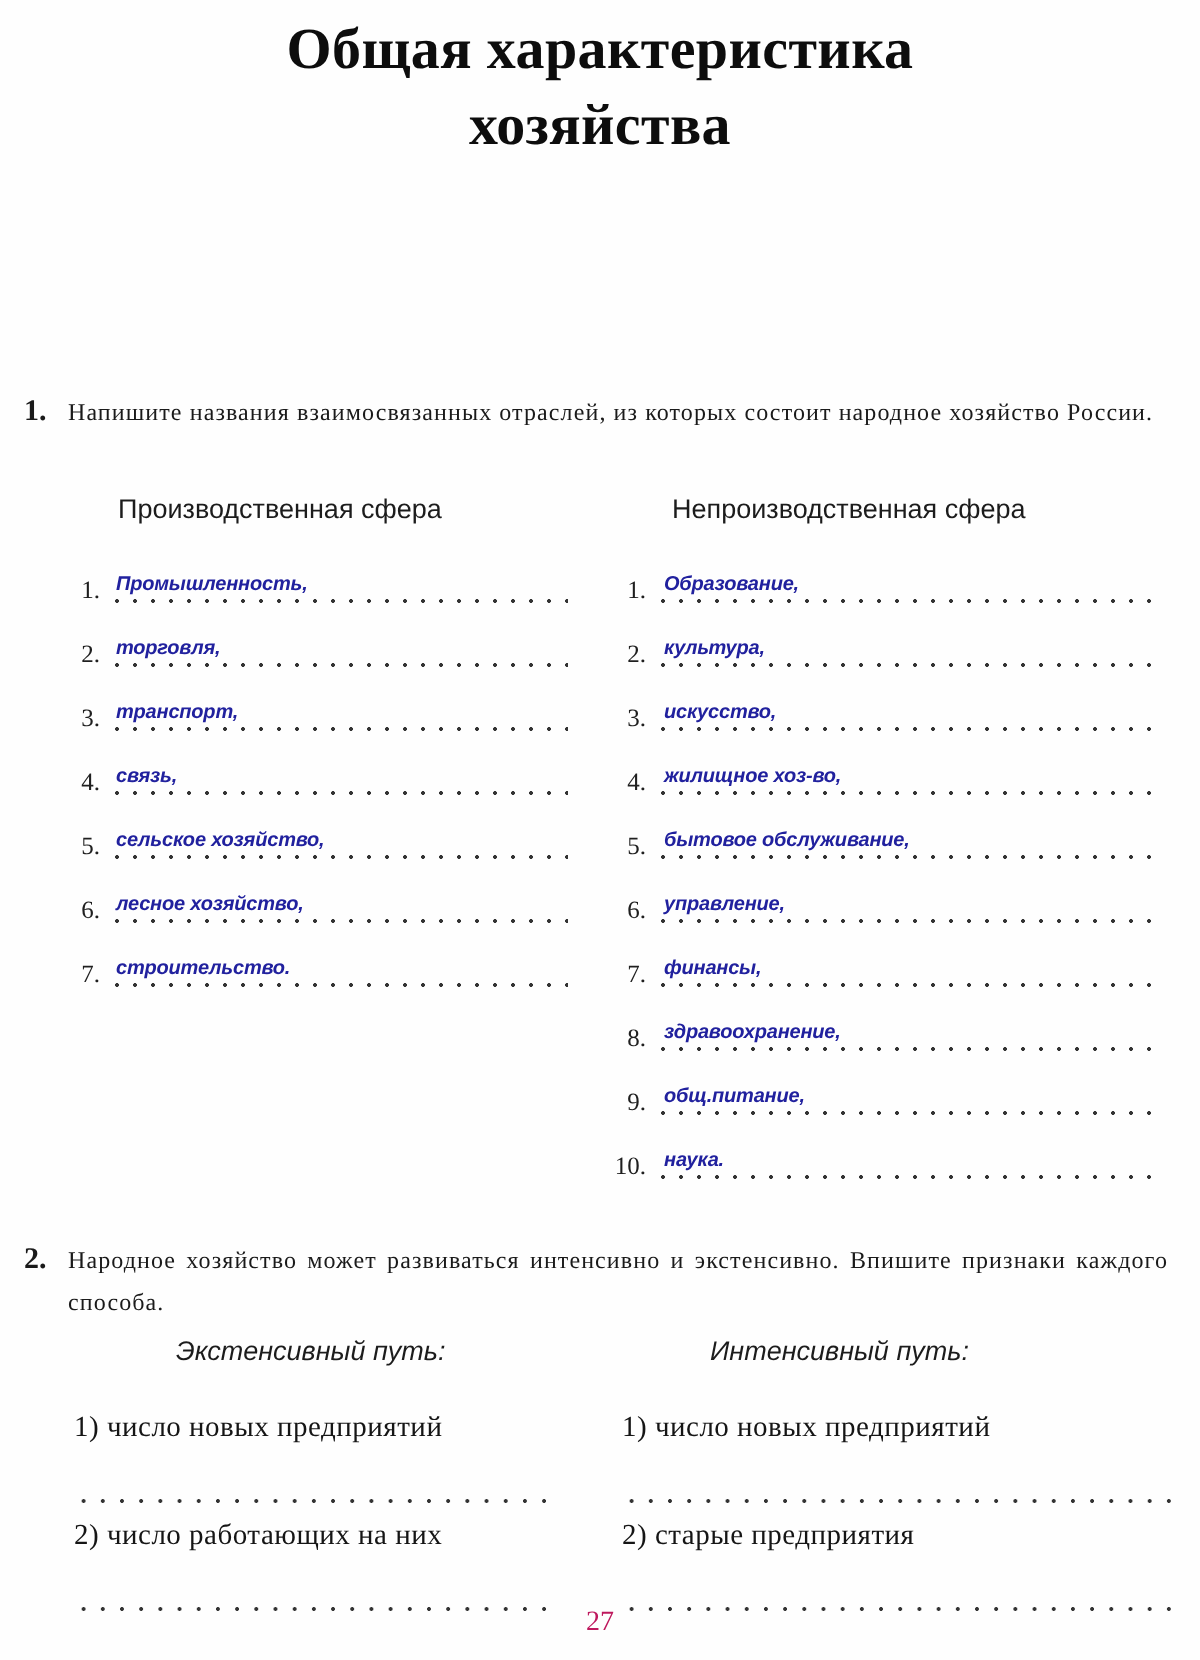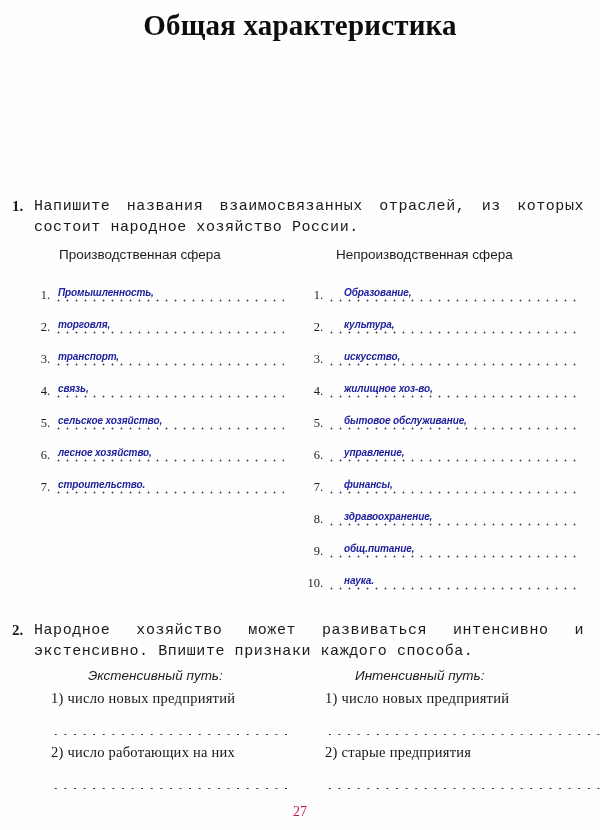--- a/index.html
+++ b/index.html
@@ -54,22 +54,22 @@
   .q-num {
     font-family: "Liberation Serif", serif;
     font-weight: bold;
     font-size: 15px;
     line-height: 21px;
     width: 22px;
     flex: 0 0 22px;
     text-align: left;
   }
   .q-text {
-    font-family: Liberation Mono, monospace;
-    font-size: 15px;
+    font-family: Liberation Serif, serif;
+    font-size: 12px;
     line-height: 21px;
     text-align: justify;
     letter-spacing: 0.55px;
     width: 550px;
   }
 
   
   .col-headers {
     position: absolute;
     left: 0;
@@ -139,33 +139,32 @@
     font-style: italic;
     font-weight: bold;
     font-size: 10px;
     line-height: 17px;
     color: #21219e;
     white-space: nowrap;
     letter-spacing: -0.1px;
     background: transparent;
     padding-right: 2px;
   }
-  #col-right .handwriting { left: 45px; }
+  #col-right .handwriting { left: 33px; }
 
   
   .q2-answers {
     position: absolute;
     top: 688px;
     left: 0;
     width: 600px;
   }
   .q2-col {
     position: absolute;
-    top: 0;
-    margin-left: 14px;
+    top: 16px;
   }
   #q2-left  { left: 37px; width: 238px; }
   #q2-right { left: 311px; width: 276px; }
 
   .q2-item {
     font-family: "Liberation Serif", serif;
     font-size: 14.5px;
     line-height: 20px;
     letter-spacing: 0.25px;
     color: #151515;
@@ -201,20 +200,21 @@
     color: #be185d;
   }
 </style>
 </head>
 <body>
 
 <div class="page">
 
   <div class="title">
     <span>Общая характеристика</span>
+    <span class="line2">хозяйства</span>
   </div>
 
   <div class="question" id="q1">
     <div class="q-row">
       <div class="q-num">1.</div>
       <div class="q-text">Напишите названия взаимосвязанных отраслей, из которых состоит народное хозяйство России.</div>
     </div>
   </div>
 
   <div class="col-headers" id="q1-headers">

